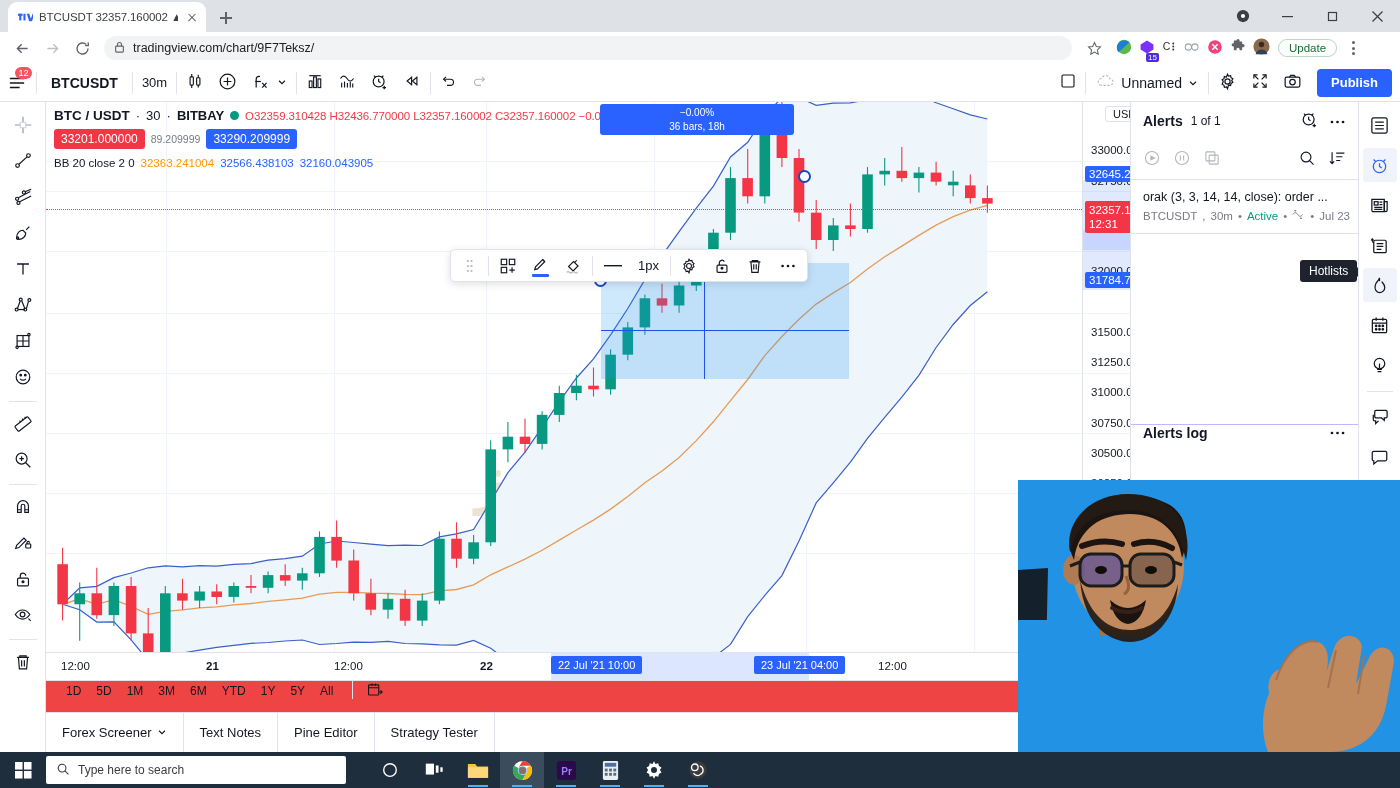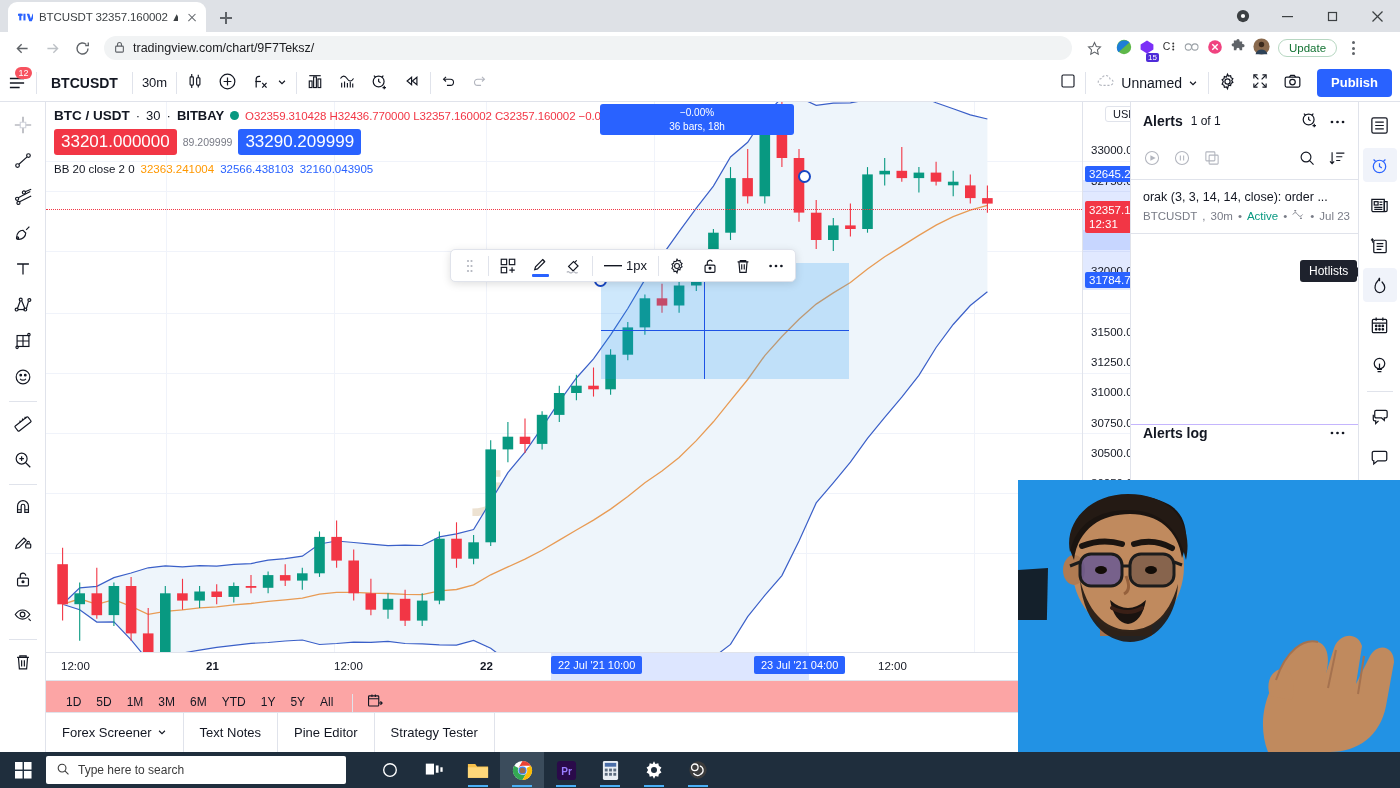--- a/index.html
+++ b/index.html
@@ -98,21 +98,21 @@
     background:#fff; overflow:hidden;
   }
   .legend { position:absolute; left:8px; top:6px; z-index:9; }
   .legend-l1 { display:flex;align-items:center;gap:6px; font-size:13px; }
   .legend-sym { font-weight:bold; font-size:13.5px; }
   .legend-meta { color:#131722; }
   .dot-green { width:9px;height:9px;border-radius:50%;background:#089981;display:inline-block;}
   .ohlc { font-size:11.5px; color:#f23645; letter-spacing:-.1px; }
   .ohlc .lbl { color:#f23645; }
   .legend-l2 { display:flex; align-items:center; gap:6px; margin-top:6px; }
-  .pill { border-radius:3px; color:#fff; font-size:17px; padding:3px 7px; font-weight:500;}
+  .pill { border-radius:3px; color:#fff; font-size:12px; padding:3px 7px; font-weight:500;}
   .pill.red{background:#f23645;} .pill.blue{background:#2962ff;}
   .pill-plain{ font-size:10.5px; color:#787b86; }
   .legend-l3 { margin-top:8px; font-size:11.5px; color:#131722; display:flex; gap:6px;}
   .bbv1{color:#ff9800;} .bbv2,.bbv3{color:#2962ff;}
 
   .grid-line { position:absolute; left:0; width:100%; height:1px; background:#f0f3fa; }
   .vgrid-line { position:absolute; top:0; height:100%; width:1px; background:#f0f3fa; }
 
   .watermark {
     position:absolute; left:50%; top:340px; transform:translateX(-50%);
@@ -142,21 +142,21 @@
 
   
   .draw-bar {
     position:absolute; left:404px; top:147px; height:33px; background:#fff;
     border:1px solid #e0e3eb; border-radius:5px; display:flex; align-items:center;
     box-shadow:0 2px 8px rgba(0,0,0,.13); z-index:20; padding:0 2px;
   }
   .db-item { width:33px;height:31px;display:flex;align-items:center;justify-content:center;
              border-radius:4px; position:relative;}
   .db-sep { width:1px;height:20px;background:#e0e3eb;margin:0 2px;}
-  .db-width { display:flex;align-items:center;gap:4px;padding:0 9px;font-size:13px;}
+  .db-width { display:flex;align-items:center;gap:16px;padding:0 9px;font-size:13px;}
   .db-underline{ position:absolute; bottom:4px; left:8px; width:17px;height:3px;background:#2962ff;border-radius:1px;}
   .pscale {
     position:absolute; left:1036px; top:0; width:94px; height:584px;
     border-left:1px solid #e0e3eb;
   }
   .ptick { position:absolute; left:8px; font-size:11.5px; color:#131722; white-space:nowrap;}
   .pbadge { position:absolute; left:2px; border-radius:2px; color:#fff; font-size:11.5px;
             padding:2px 4px; white-space:nowrap; }
   .pbadge.red{background:#f23645;} .pbadge.blue{background:#2962ff;}
   .unit-chip{
@@ -175,22 +175,22 @@
   }
   .ttick { position:absolute; top:7px; font-size:11.5px; color:#131722; white-space:nowrap;}
   .ttick.bold{font-weight:bold;}
   .tbadge { position:absolute; top:3px; background:#2962ff; color:#fff; font-size:11px;
             border-radius:2px; padding:3px 7px; white-space:nowrap; font-weight:500;}
   .tsel-band { position:absolute; top:0; height:28px; background:rgba(41,98,255,.16); }
 
   
   .ranges {
     position:absolute; left:46px; top:680px; width:1084px; height:32px;
-    border-top:1px solid #e0e3eb; display:flex; align-items:flex-end; gap:3px;
-    padding:0 14px; background:#fca5a5;
+    border-top:1px solid #e0e3eb; display:flex; align-items:flex-start; gap:3px;
+    padding:0 14px; background:#ef4444;
   }
   .range-item { font-size:12px; padding:3px 6px; border-radius:3px; color:#131722; }
   .clock { margin-left:auto; font-size:12px; color:#131722; }
 
   
   .bottom-tabs {
     position:absolute; left:46px; top:712px; width:1084px; height:40px;
     border-top:1px solid #e0e3eb; display:flex; align-items:center; background:#fff;
   }
   .btab { height:40px; padding:0 16px; display:flex; align-items:center; gap:5px;

